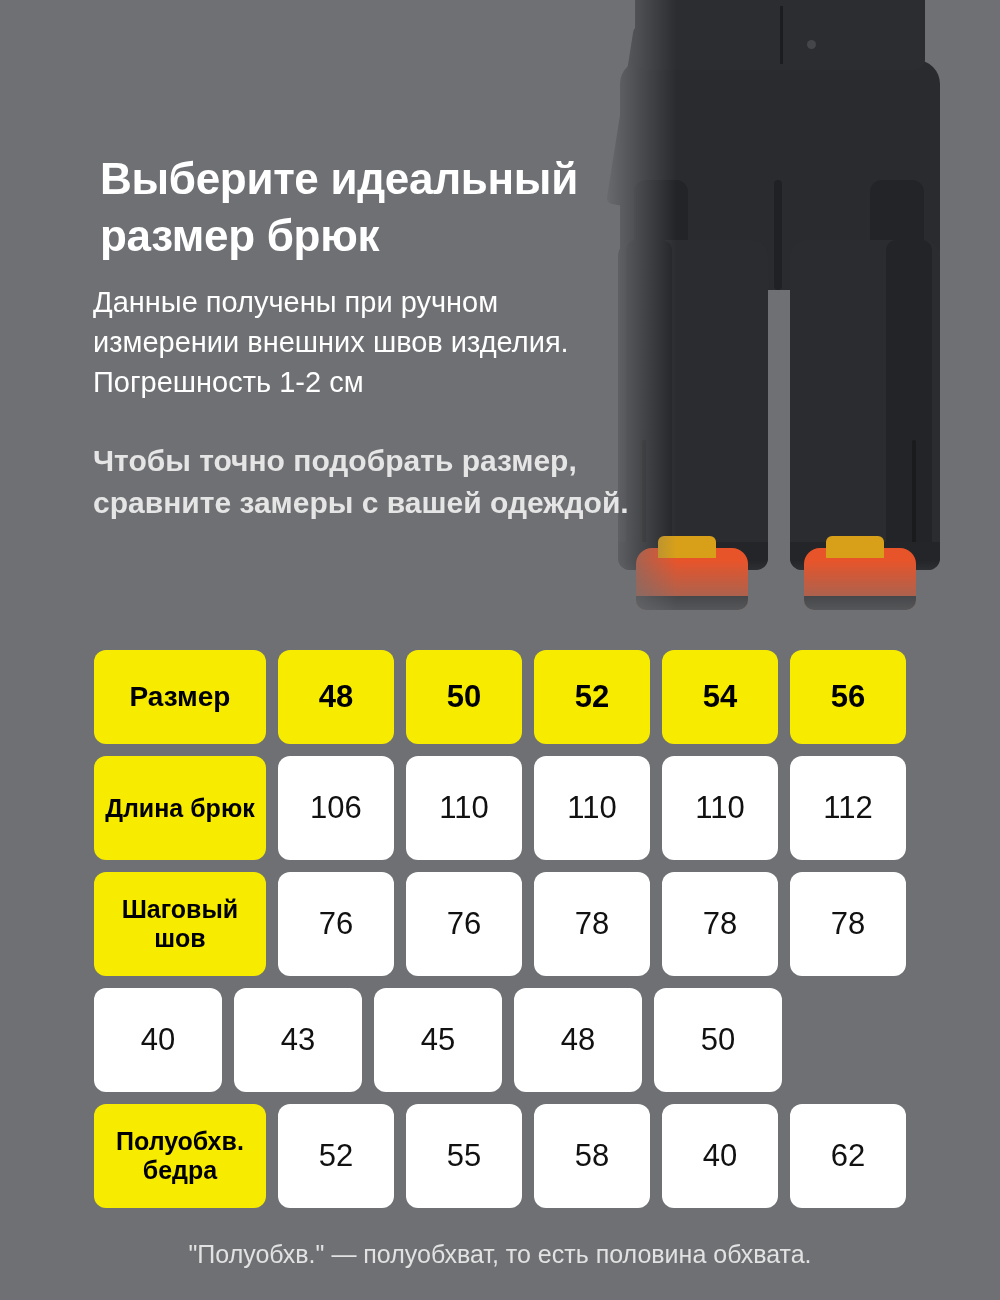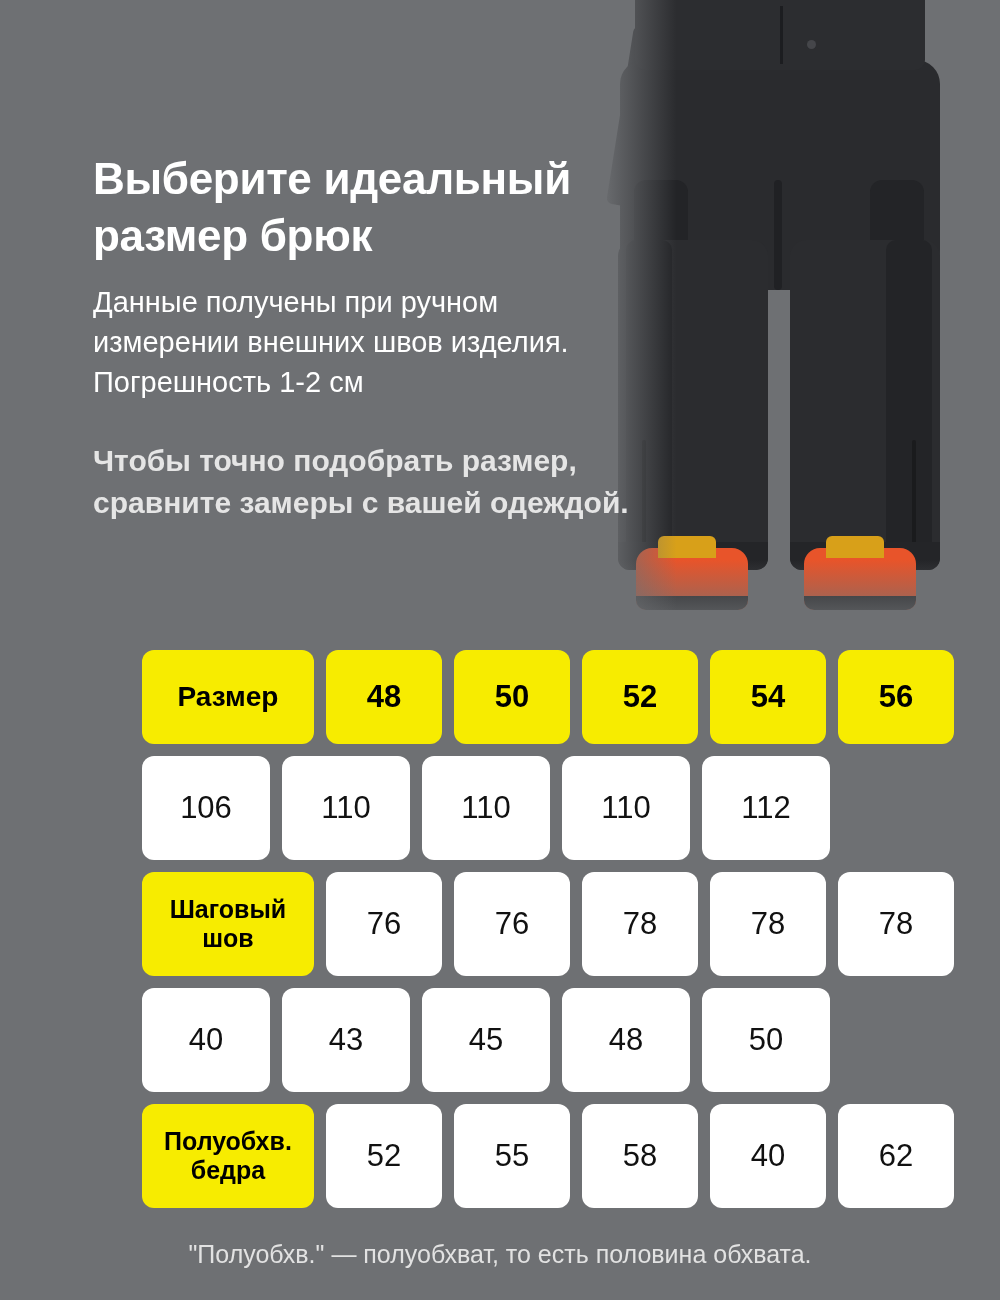--- a/index.html
+++ b/index.html
@@ -185,21 +185,21 @@
 
   
   .content {
     position: absolute;
     left: 0;
     top: 0;
     width: 1000px;
   }
   .headline {
     position: absolute;
-    left: 93px;
+    left: 100px;
     top: 150px;
     width: 540px;
     color: #ffffff;
     font-size: 44px;
     line-height: 1.3;
     font-weight: bold;
     letter-spacing: -0.3px;
   }
   .subtext {
     position: absolute;
@@ -221,21 +221,20 @@
     line-height: 1.4;
     font-weight: bold;
   }
 
   
   .table {
     position: absolute;
     left: 94px;
     top: 650px;
     width: 812px;
-    margin-left: 48px;
   }
   .row {
     display: flex;
     gap: 12px;
     margin-bottom: 12px;
   }
   .cell {
     border-radius: 12px;
     display: flex;
     align-items: center;
@@ -334,20 +333,21 @@
   <div class="row header">
     <div class="cell label-cell">Размер</div>
     <div class="cell val-cell">48</div>
     <div class="cell val-cell">50</div>
     <div class="cell val-cell">52</div>
     <div class="cell val-cell">54</div>
     <div class="cell val-cell">56</div>
   </div>
 
   <div class="row">
+    <div class="cell label-cell">Длина брюк</div>
     <div class="cell val-cell">106</div>
     <div class="cell val-cell">110</div>
     <div class="cell val-cell">110</div>
     <div class="cell val-cell">110</div>
     <div class="cell val-cell">112</div>
   </div>
 
   <div class="row">
     <div class="cell label-cell">Шаговый шов</div>
     <div class="cell val-cell">76</div>

